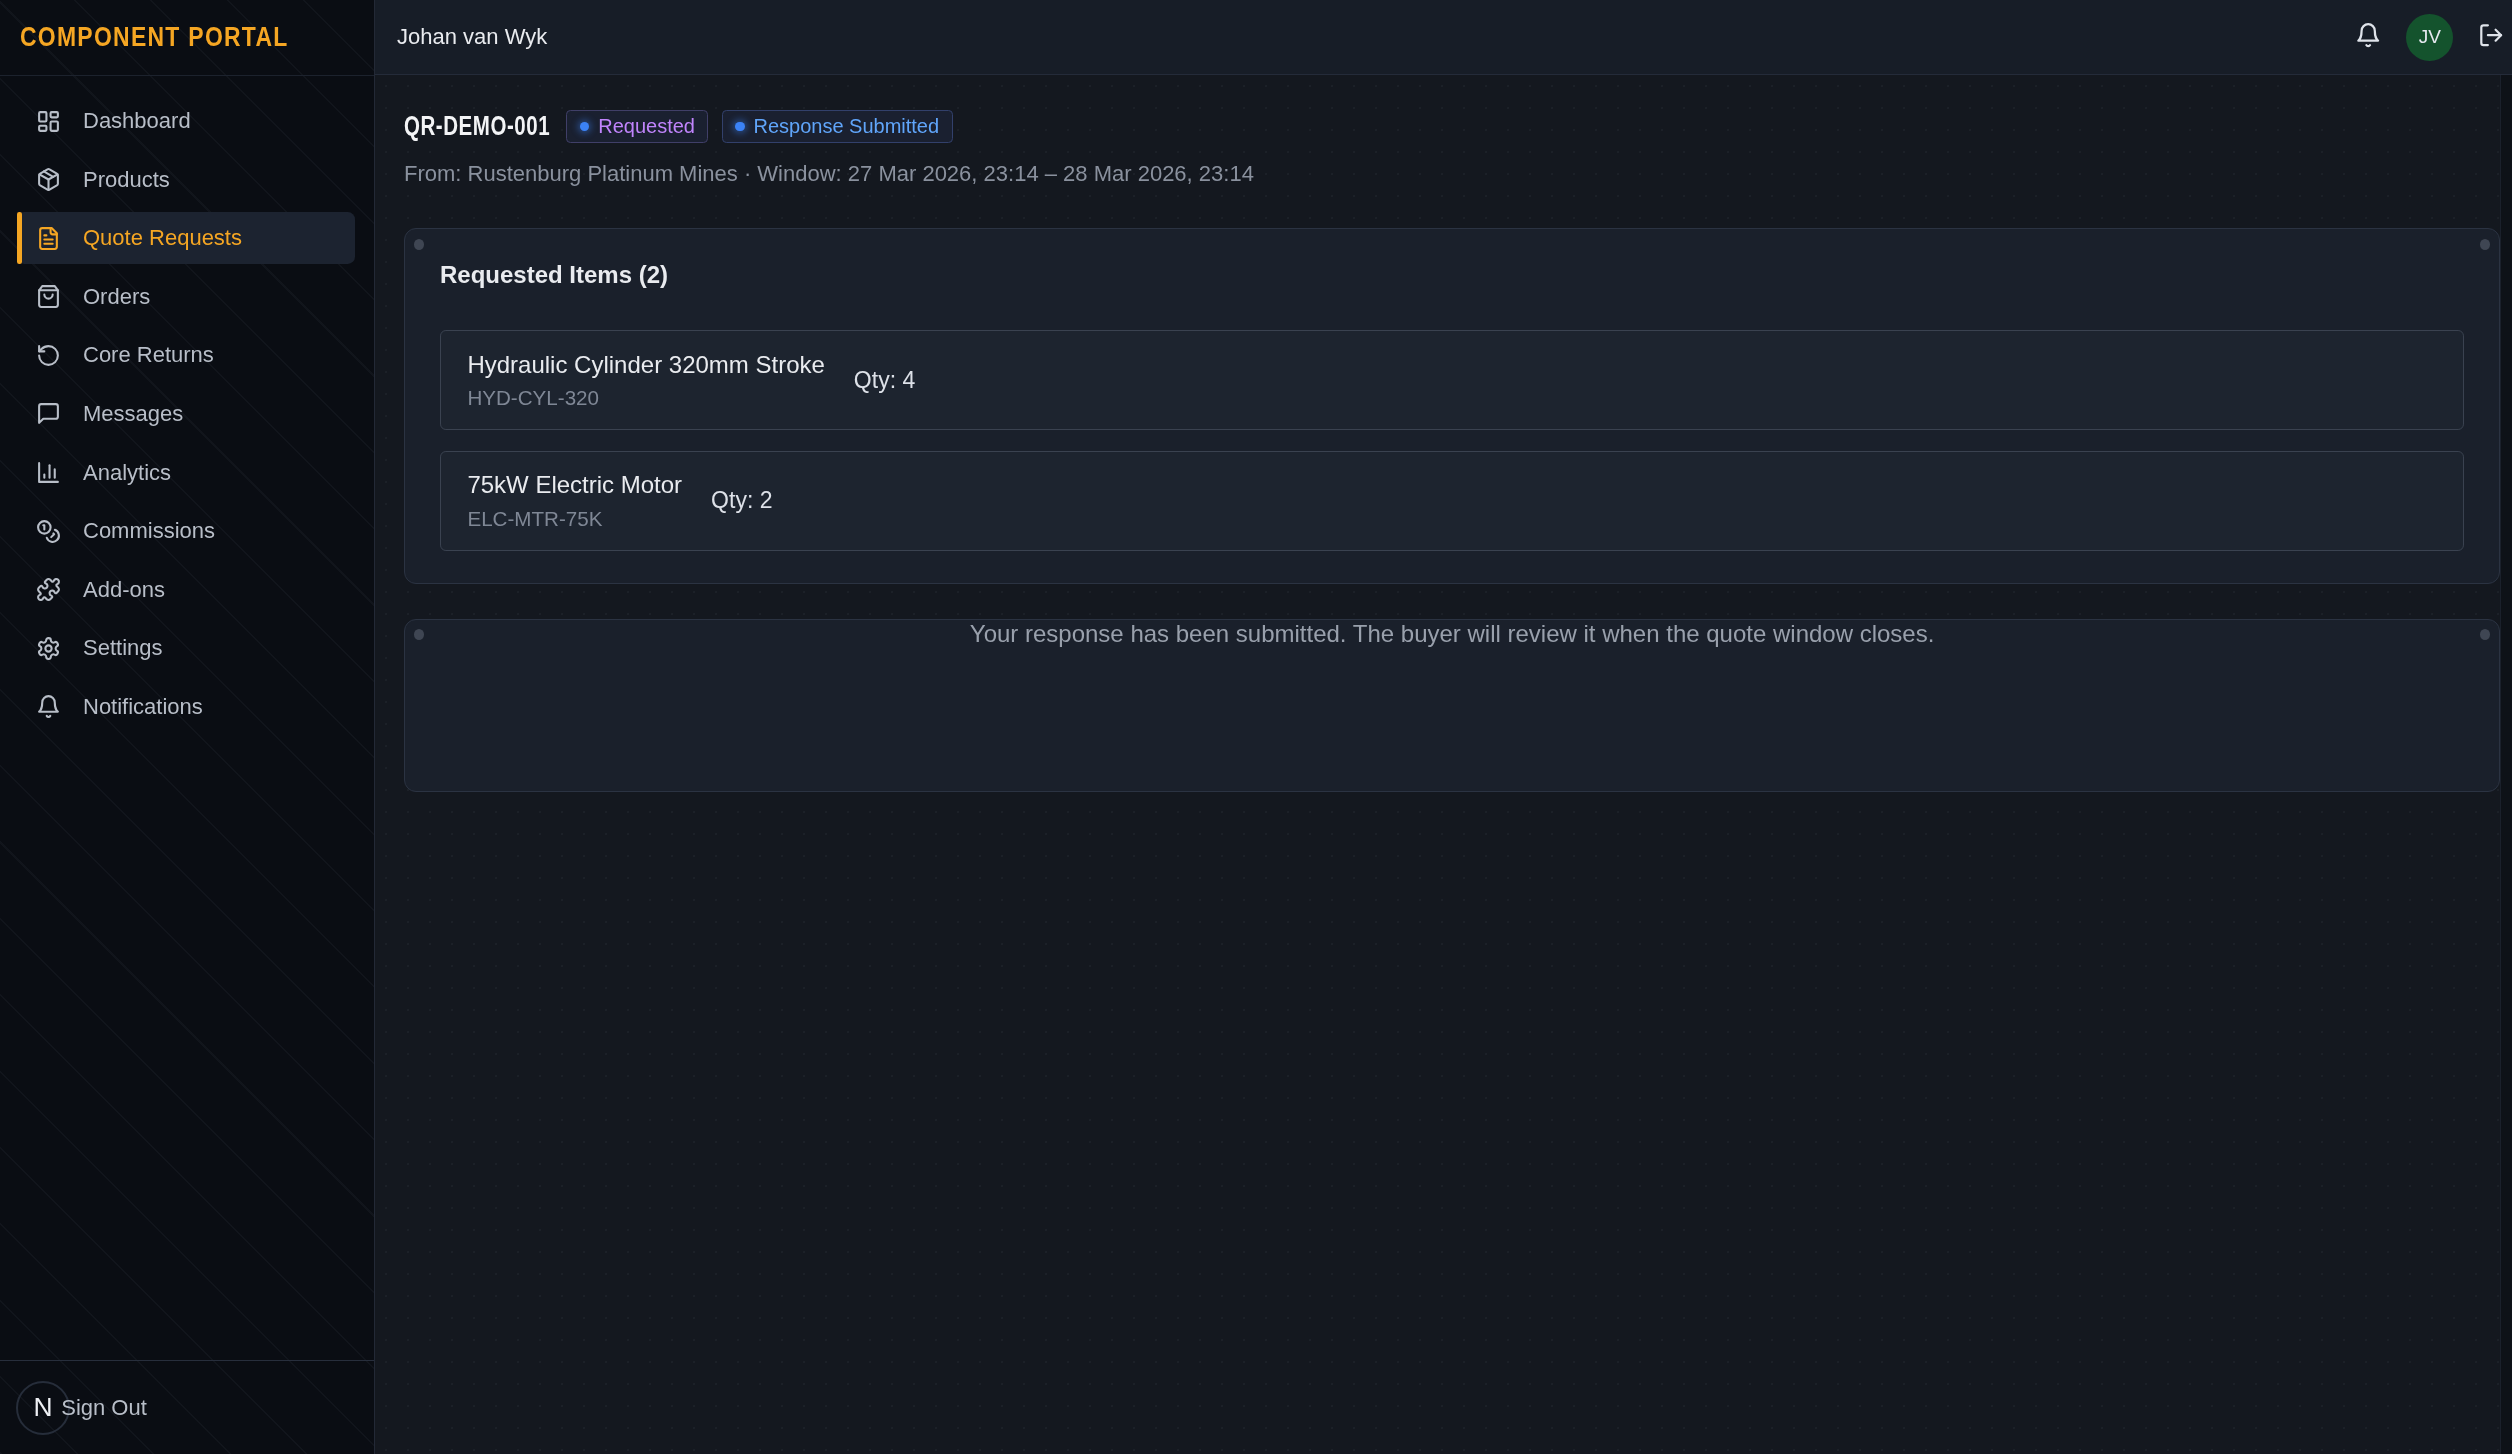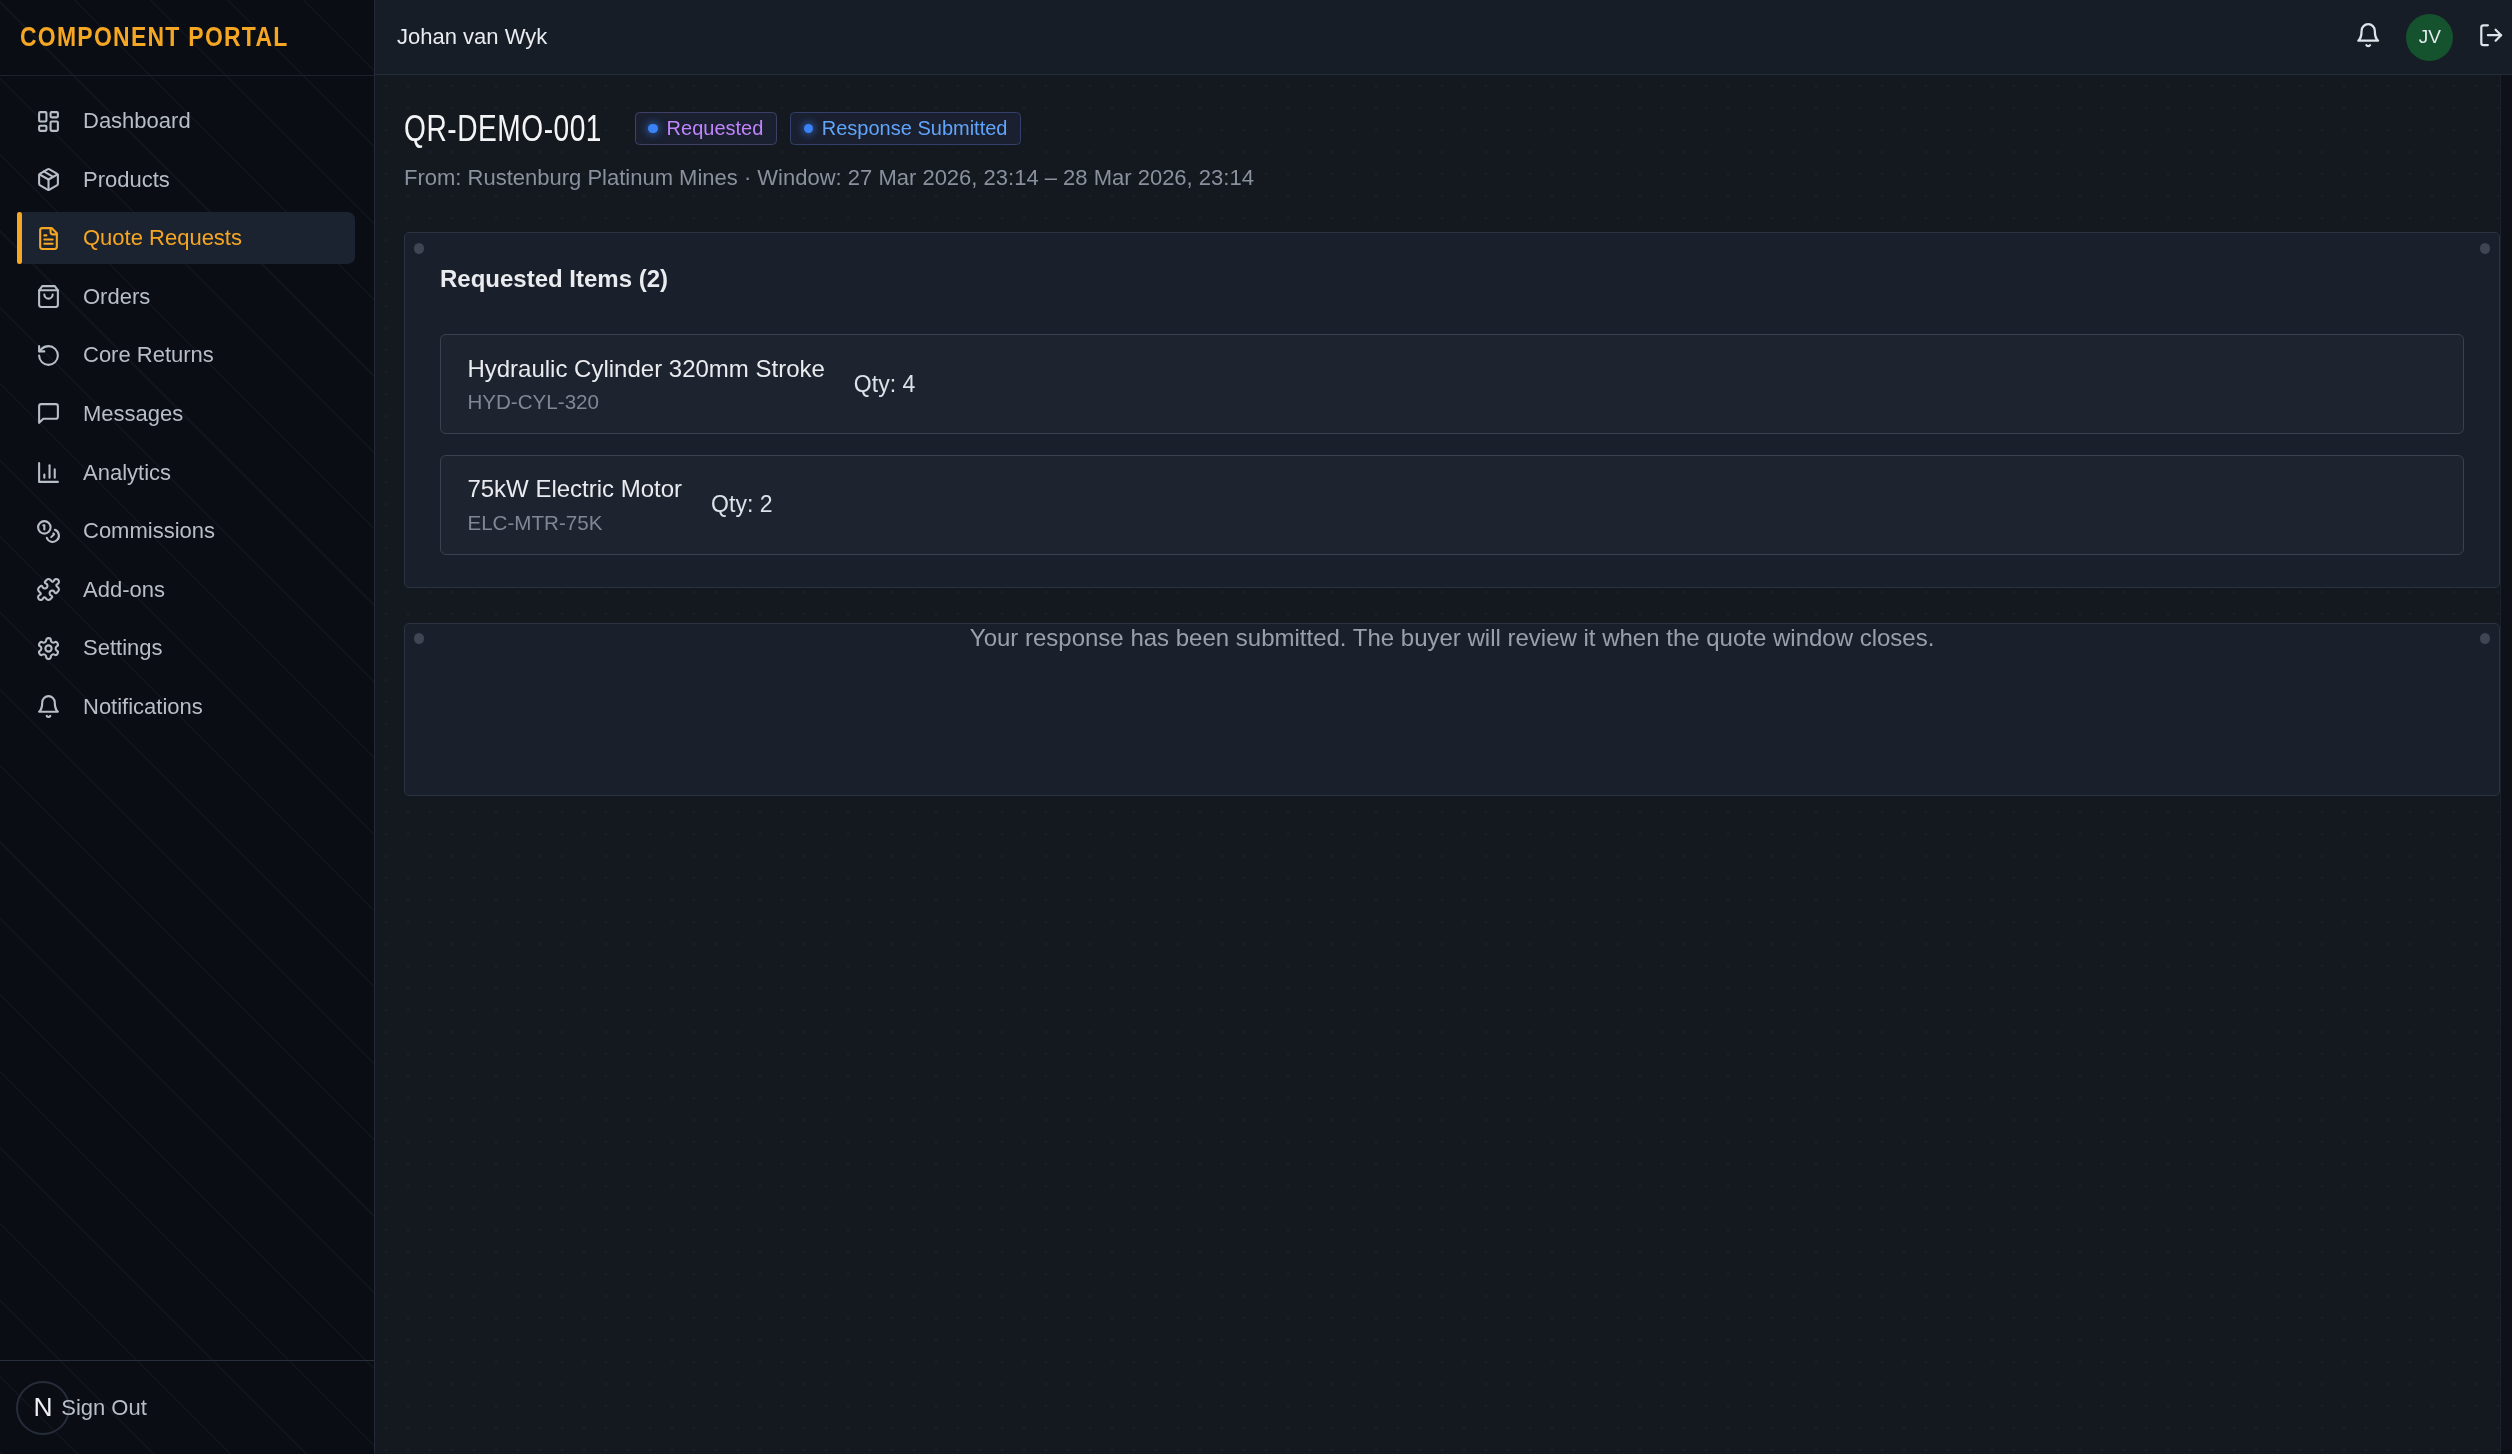--- a/index.html
+++ b/index.html
@@ -51,28 +51,28 @@
   
   .main-area{
     position:absolute;left:375px;top:75px;right:0;bottom:0;
     background-color:#14181f;
     background-image:radial-gradient(rgba(148,163,184,.06) 1.2px, transparent 1.2px);
     background-size:22px 22px;
     padding:35px 11.8px 0 29px;
   }
   .scroll-strip{position:absolute;right:0;top:75px;bottom:0;width:11.8px;background:#0e1218;border-left:0.7px solid #1b212c}
   .page-head{display:flex;align-items:center;gap:13.2px}
-  .page-title{margin:0;font-size:37px;font-weight:400;color:#f3f4f6;line-height:1}
+  .page-title{margin:0;font-size:27px;font-weight:700;color:#f3f4f6;line-height:1}
   .page-title .condensed{display:inline-block;transform:scaleX(.76);transform-origin:left center;letter-spacing:0.7px;margin-right:-43px;white-space:nowrap}
   .badge{display:inline-flex;align-items:center;gap:8.8px;height:33px;padding:0 12.5px;border-radius:4.4px;background:#1a2030;font-size:20px;font-weight:500;border:1.5px solid #3a3f66;white-space:nowrap}
   .badge .dot{width:9.5px;height:9.5px;border-radius:50%;background:var(--badge-dot);box-shadow:0 0 7.3px 2.2px rgba(59,130,246,.45)}
   .badge-selecting{color:var(--badge-selecting-text);border-color:#403f68}
   .badge-response{color:var(--badge-response-text);border-color:#32406b}
   .meta{margin:18.4px 0 0;font-size:22px;color:#8a919e}
-  .card{position:relative;margin-top:41px;background:#1a202b;border:1.5px solid #2b3342;border-radius:5px;padding:32px 35px}
+  .card{position:relative;margin-top:41px;background:#1a202b;border:1.5px solid #2b3342;border-radius:12px;padding:32px 35px}
   .corner-dot{position:absolute;top:9.5px;width:10.3px;height:11px;border-radius:50%;background:#3f4653}
   .corner-dot.left{left:8.8px}
   .corner-dot.right{right:8.8px}
   .card-title{margin:0 0 41px;font-size:24px;font-weight:600;color:#e9ebef}
   .item-row{display:flex;align-items:center;justify-content:flex-start;background:#1d242f;border:1.5px solid #3a4250;border-radius:5.9px;padding:19px 26.4px;min-height:100px}
   .item-row + .item-row{margin-top:20.6px}
   .item-name{font-size:24px;color:#e9ebef}
   .item-sku{font-size:20.6px;color:#7f8795;margin-top:7.3px}
   .item-qty{font-size:23px;color:#dde1e8;flex:none;margin-left:29px}
   .notice-card{margin-top:35px;height:173px;display:flex;align-items:flex-start;justify-content:center;padding:0 35px}

